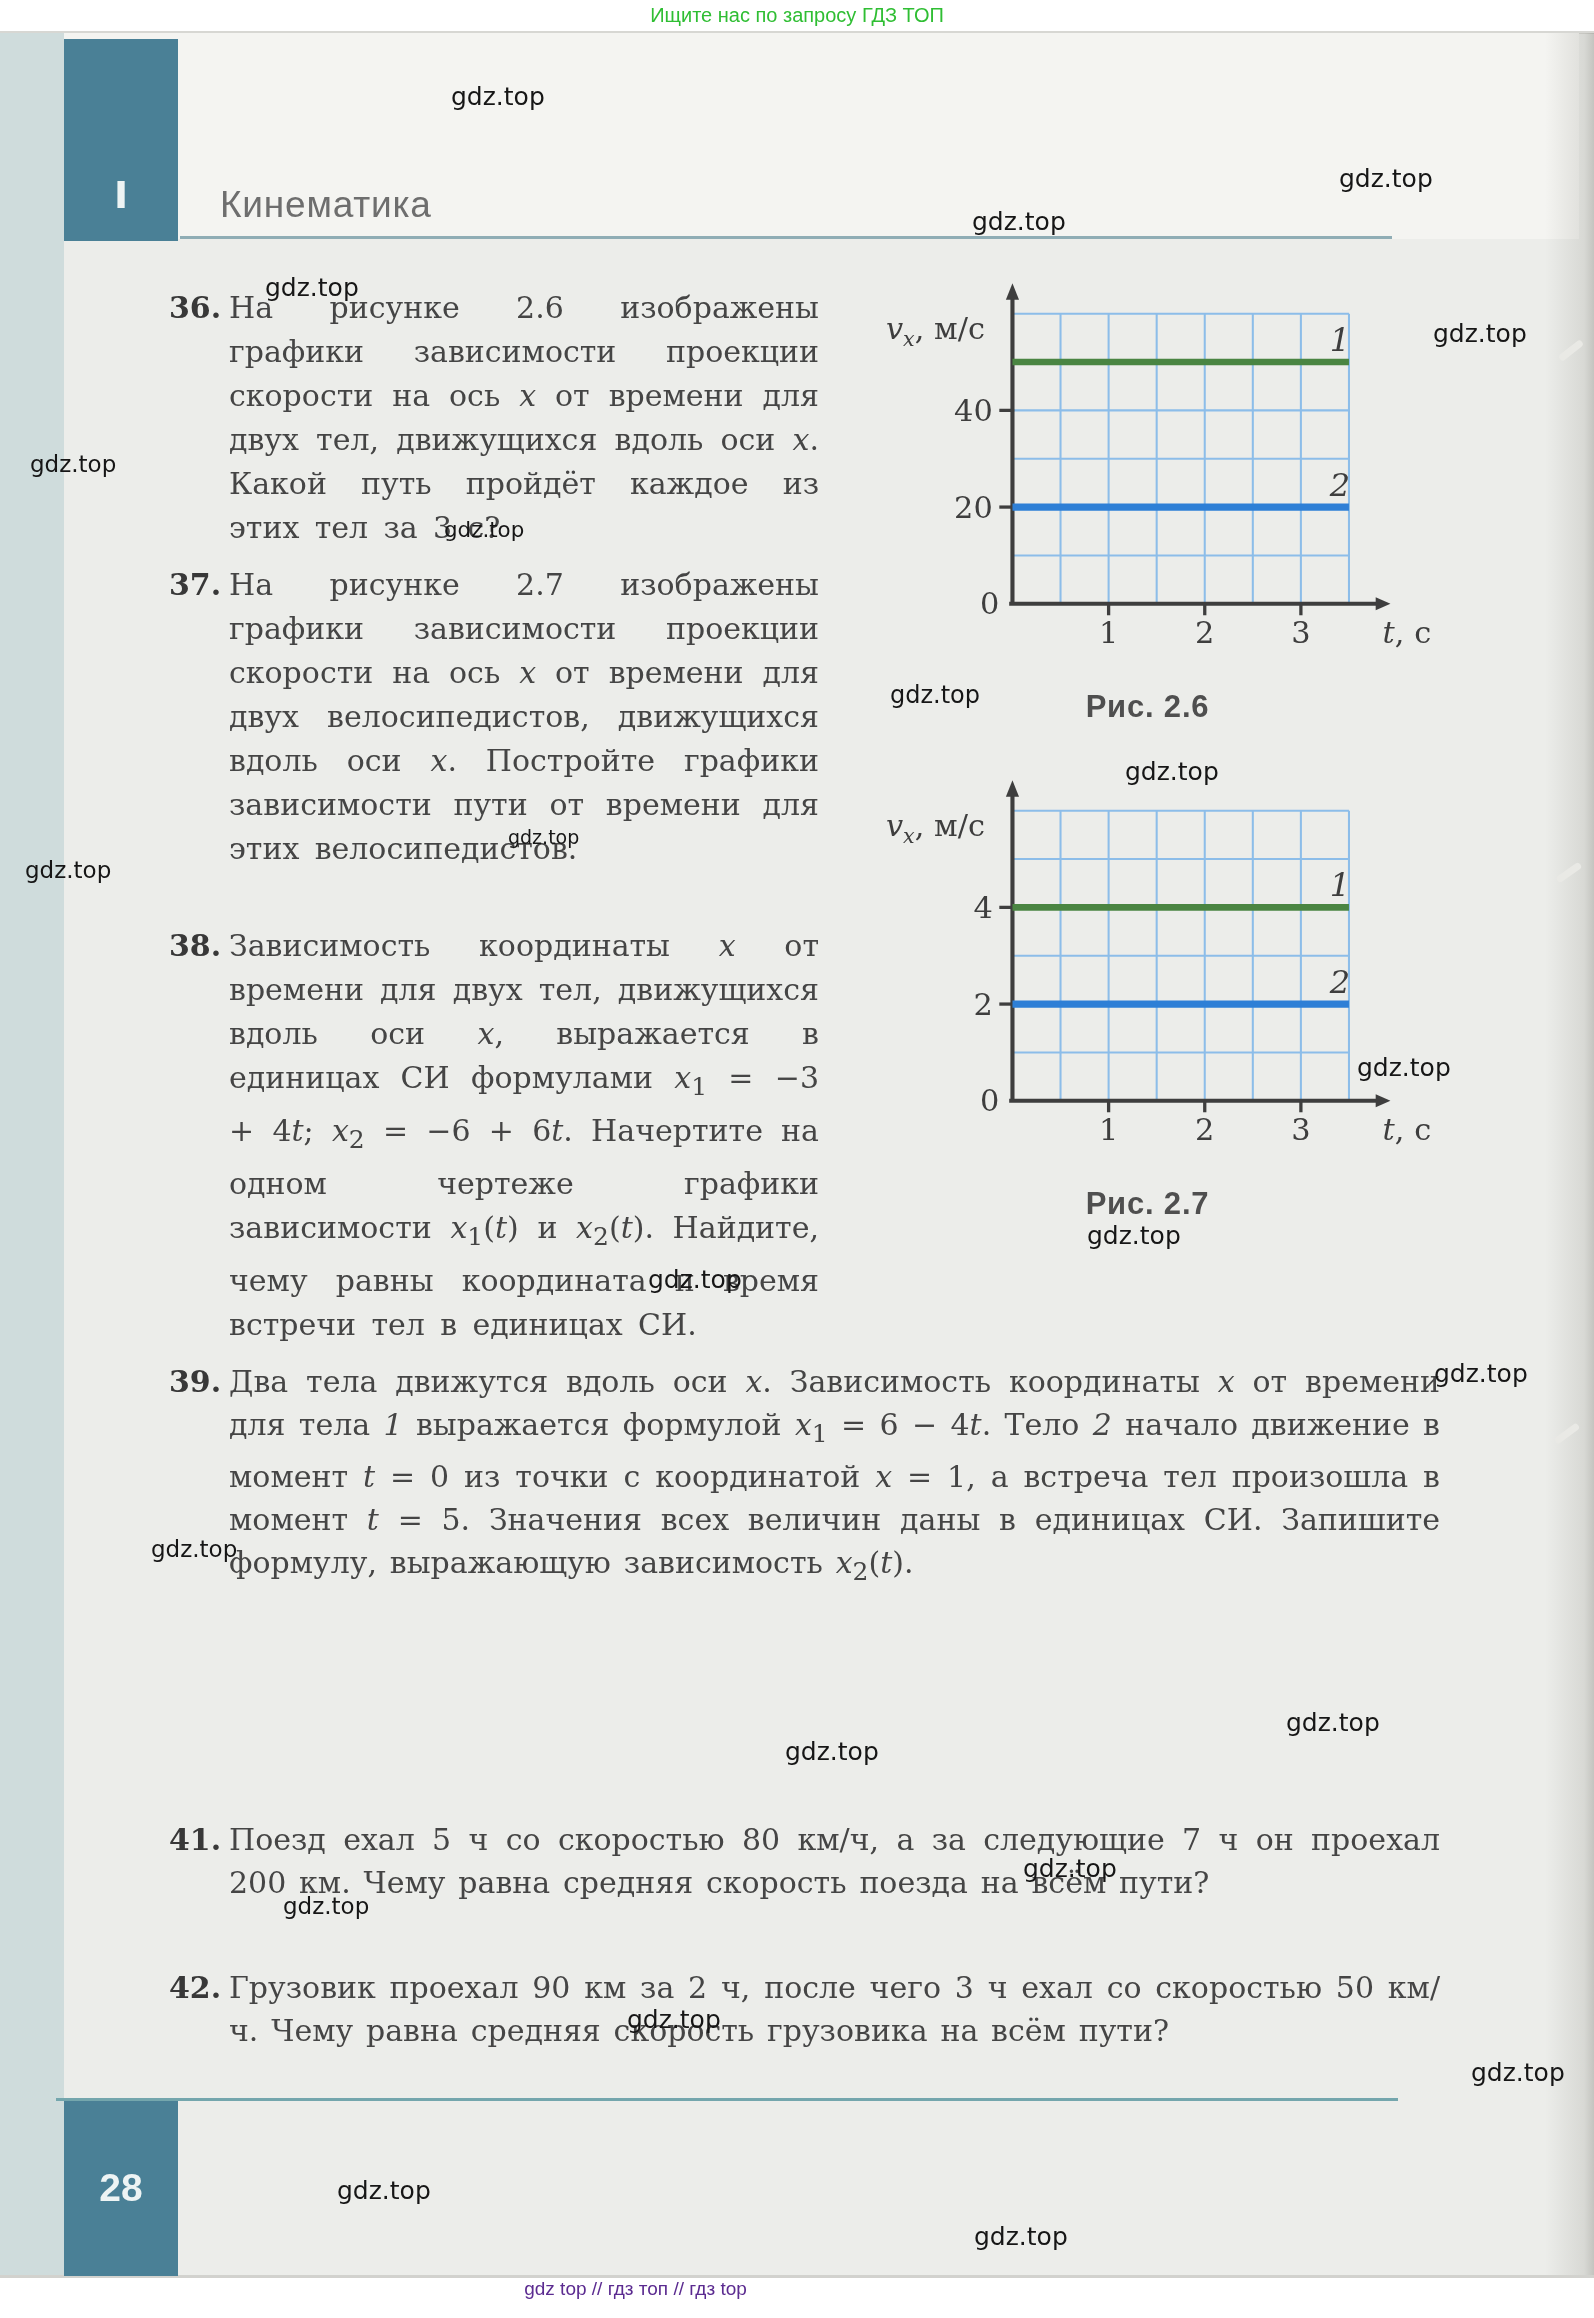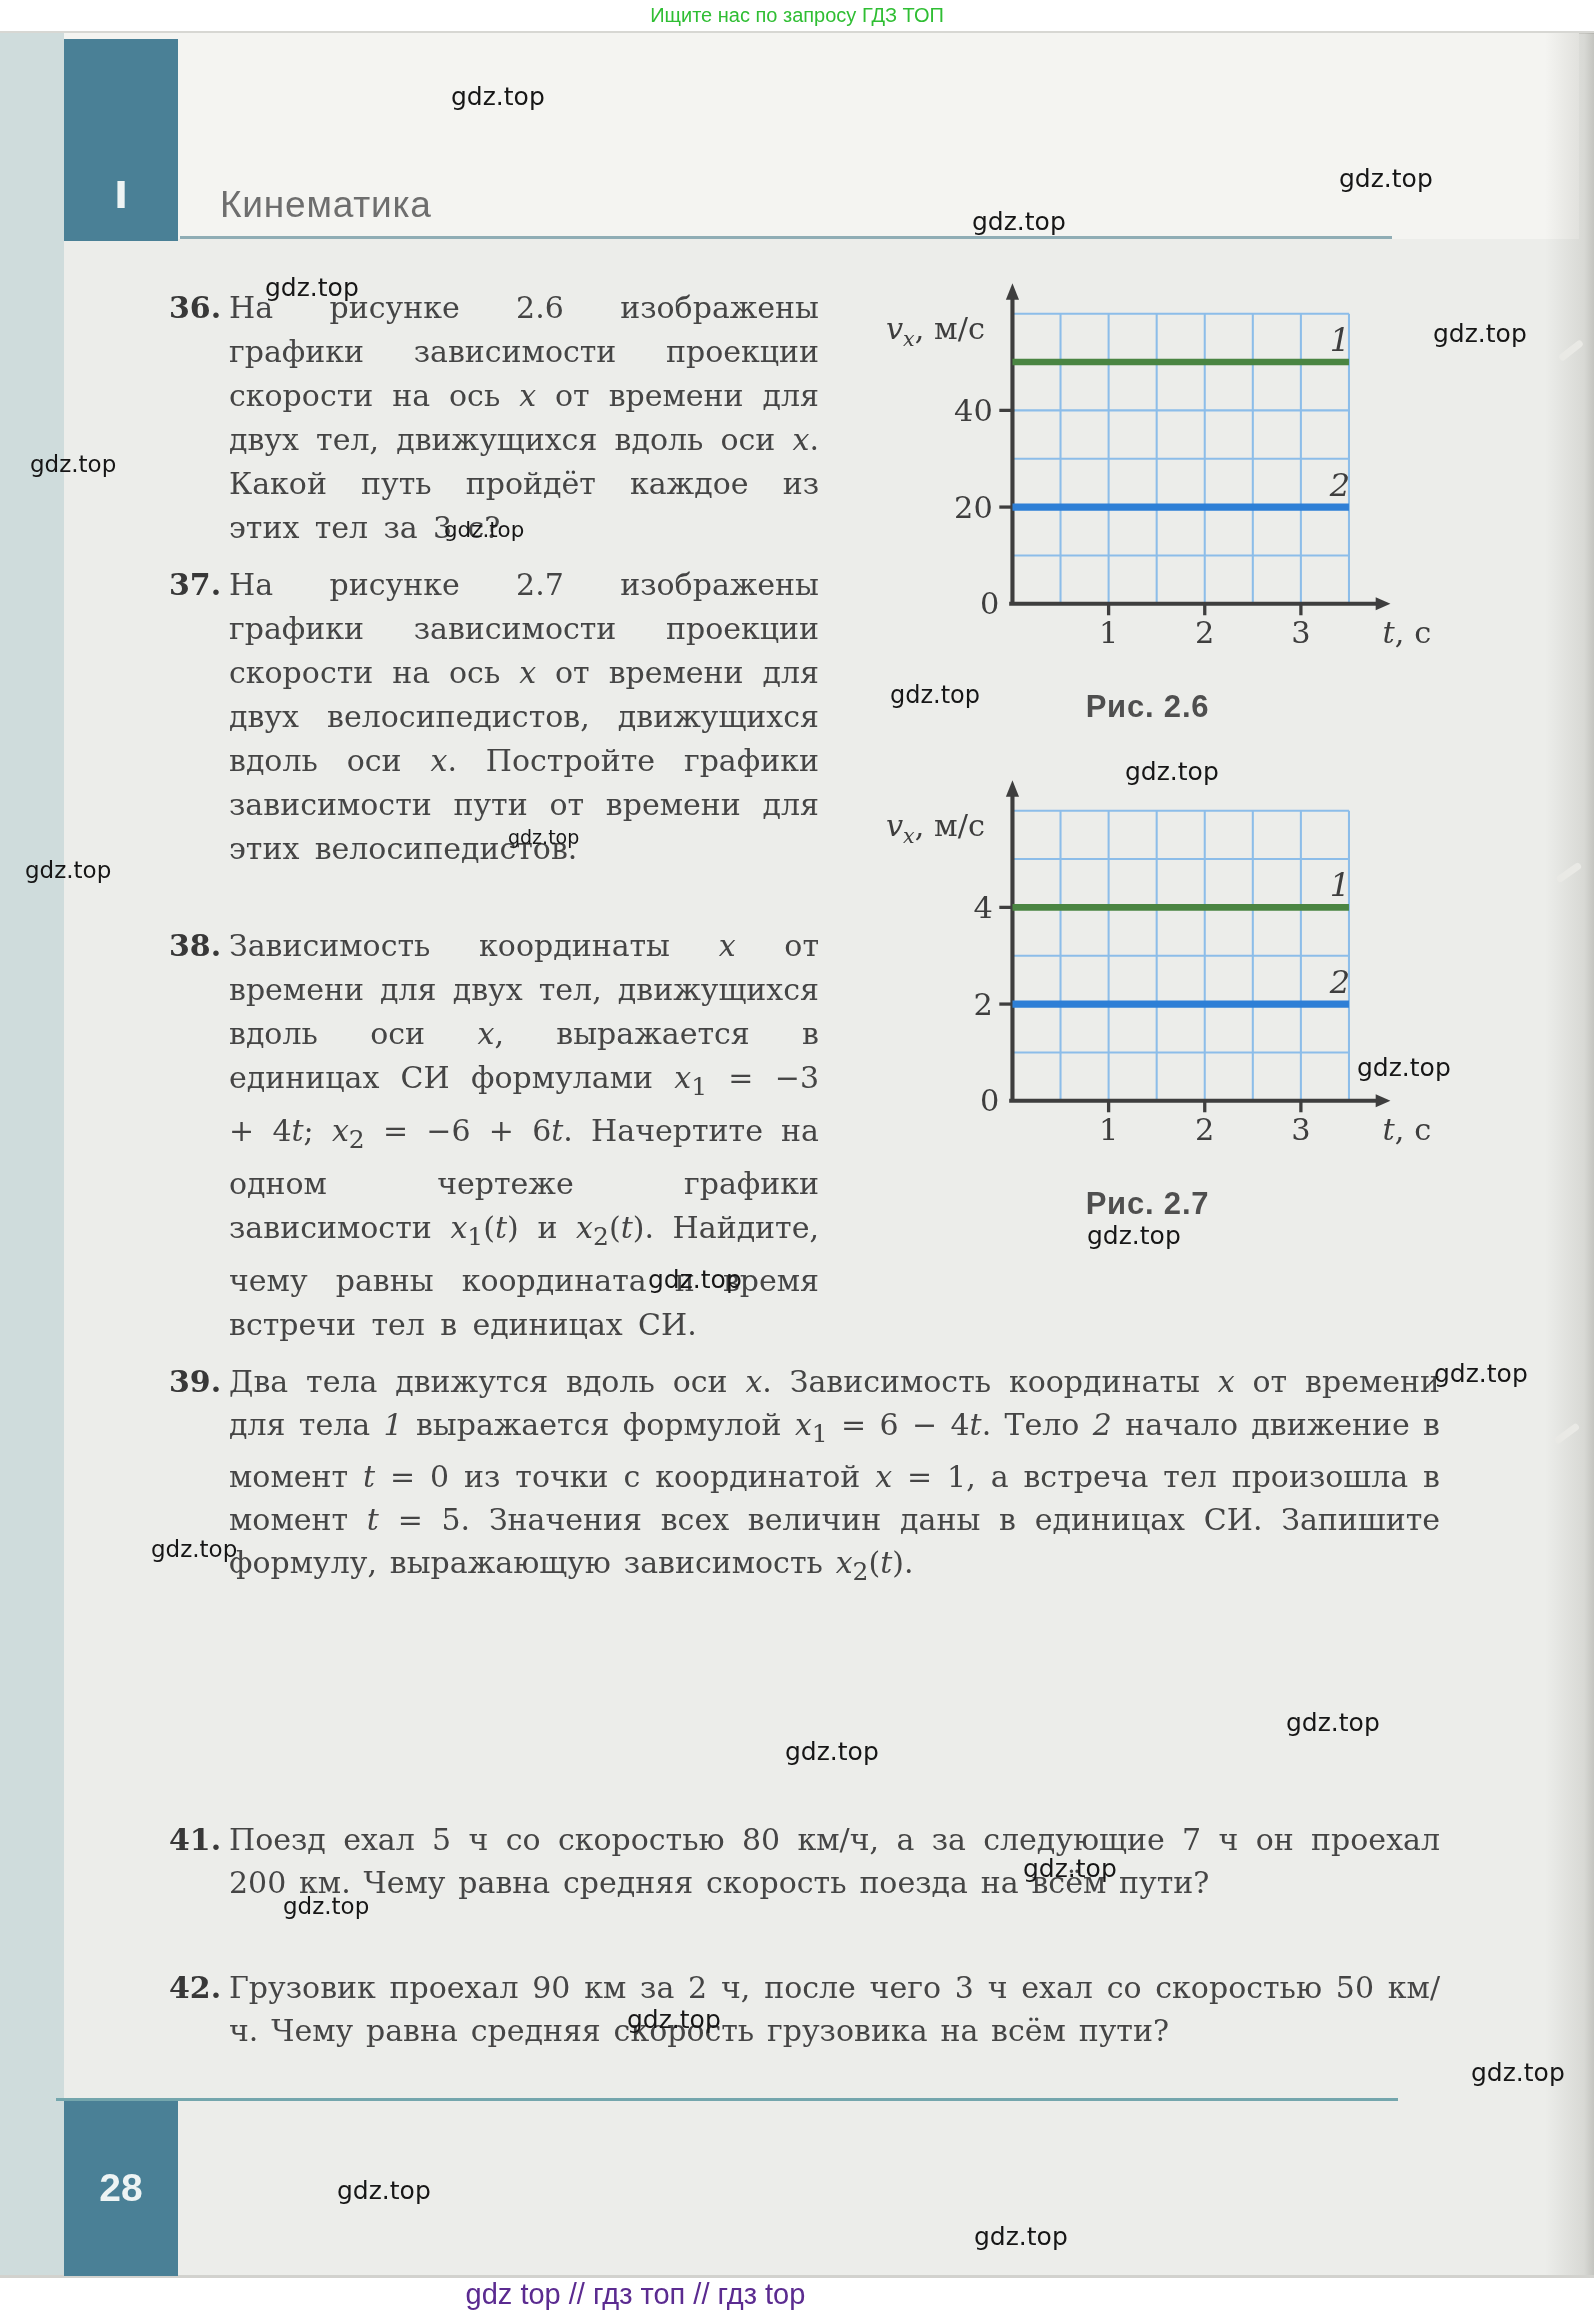--- a/index.html
+++ b/index.html
@@ -22,21 +22,21 @@
   .part-marker{position:absolute;left:0;top:134px;width:114px;text-align:center;
                font-family:"DejaVu Sans",sans-serif;font-weight:bold;font-size:38px;color:#eef4f4;}
   .chapter-title{position:absolute;left:220px;top:184px;font-family:"Liberation Sans",sans-serif;
                  font-size:37px;color:#6e6e6e;letter-spacing:0.8px;}
   .header-rule{position:absolute;left:180px;top:236px;width:1212px;height:3.3px;background:#8fadb5;}
 
   
   .top-banner{position:absolute;left:0;top:4.1px;width:1594px;text-align:center;
               font-family:"Liberation Sans",sans-serif;font-size:20px;color:#2fbe33;}
   .bottom-footer{position:absolute;left:0;top:2278px;width:1271px;text-align:center;
-              font-family:"Liberation Sans",sans-serif;font-size:29px;color:#5b2b90;}
+              font-family:"Liberation Sans",sans-serif;font-size:19px;color:#5b2b90;}
 
   
   .problem{position:absolute;left:169px;color:#454545;font-size:30px;text-align:justify;}
   .problem .num{position:absolute;left:0;top:0;font-weight:bold;color:#383838;}
   .problem .ptext{display:block;padding-left:60px;}
   .problem.narrow{width:650px;line-height:44px;word-spacing:5.8px;}
   .problem.wide{width:1271px;line-height:43px;word-spacing:3.3px;margin-top:28px;}
 
   
   .fig{position:absolute;width:547px;height:378px;}

